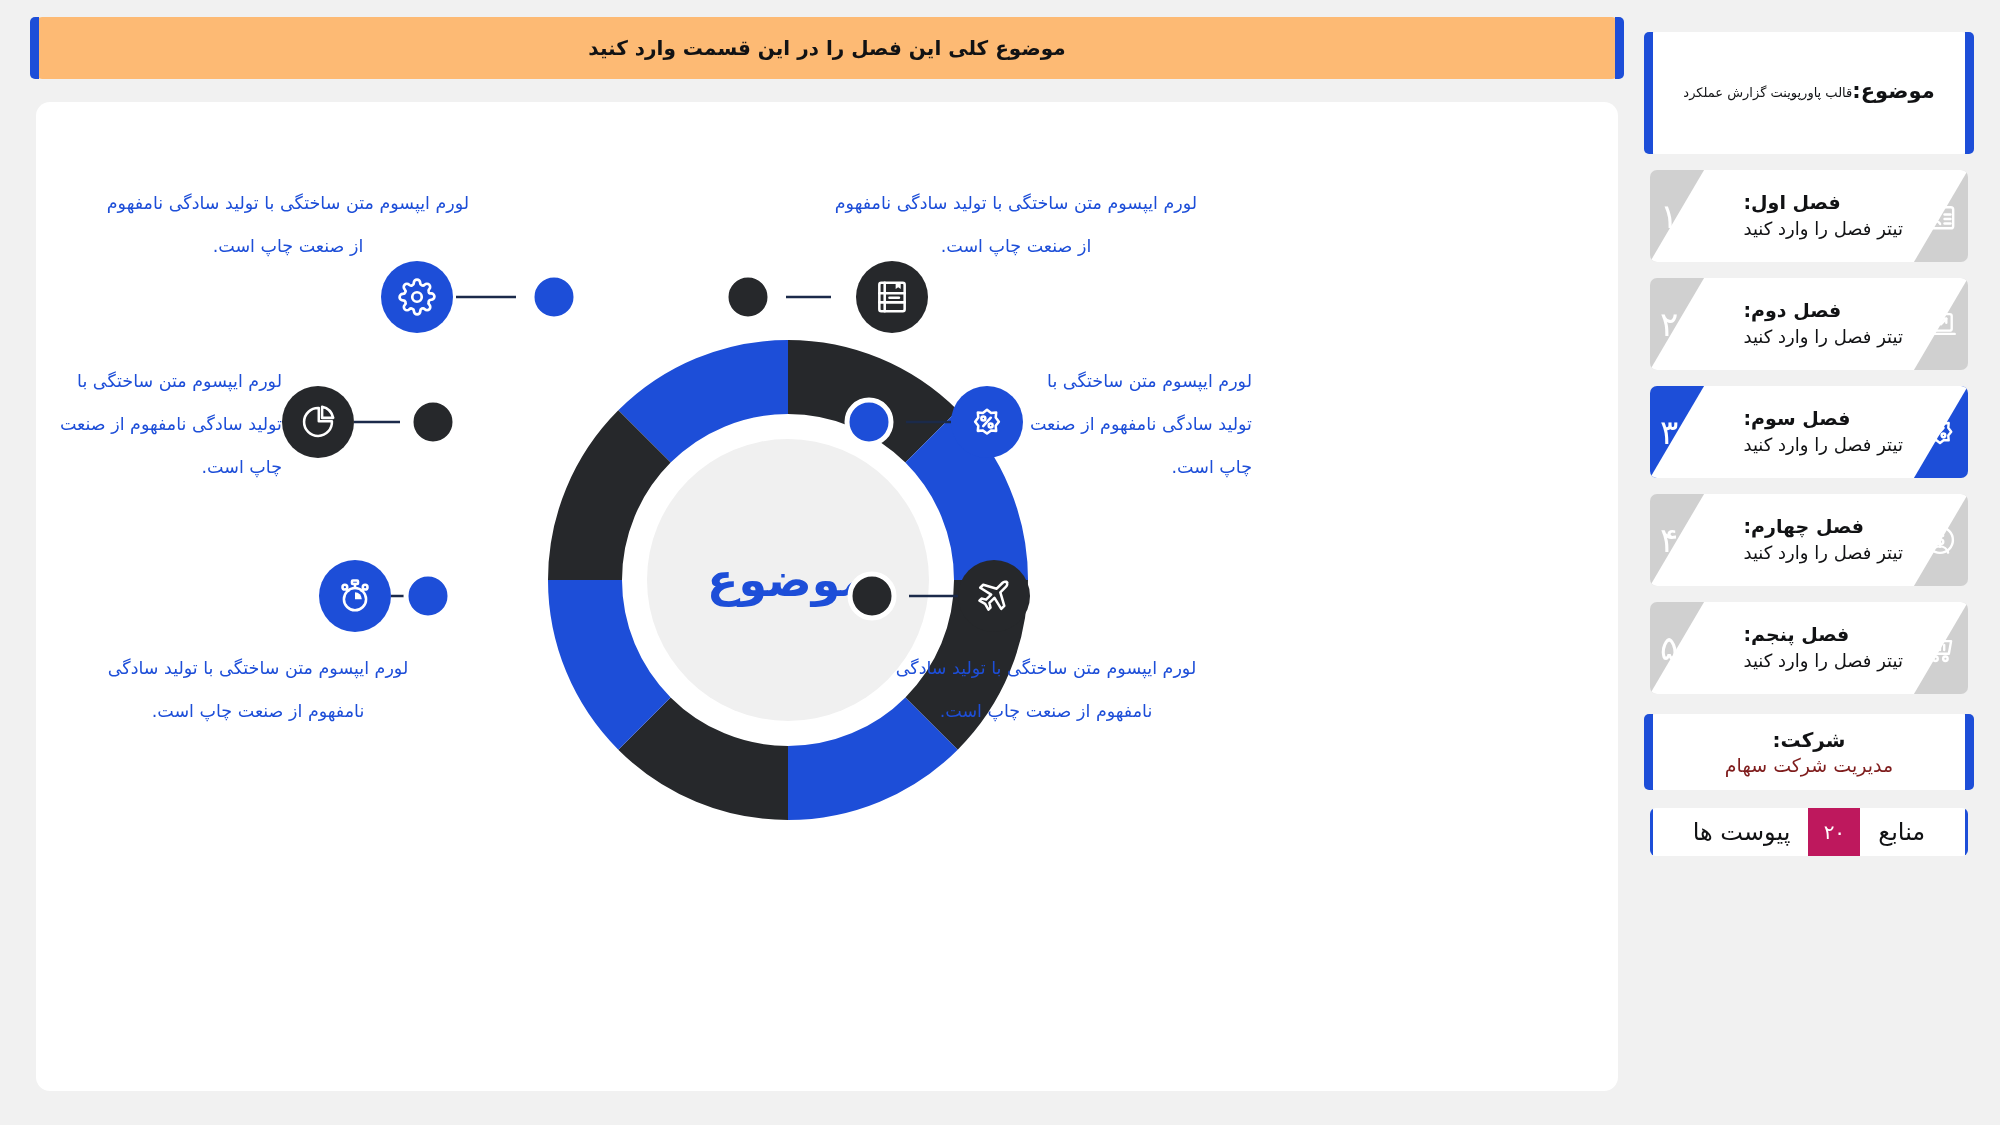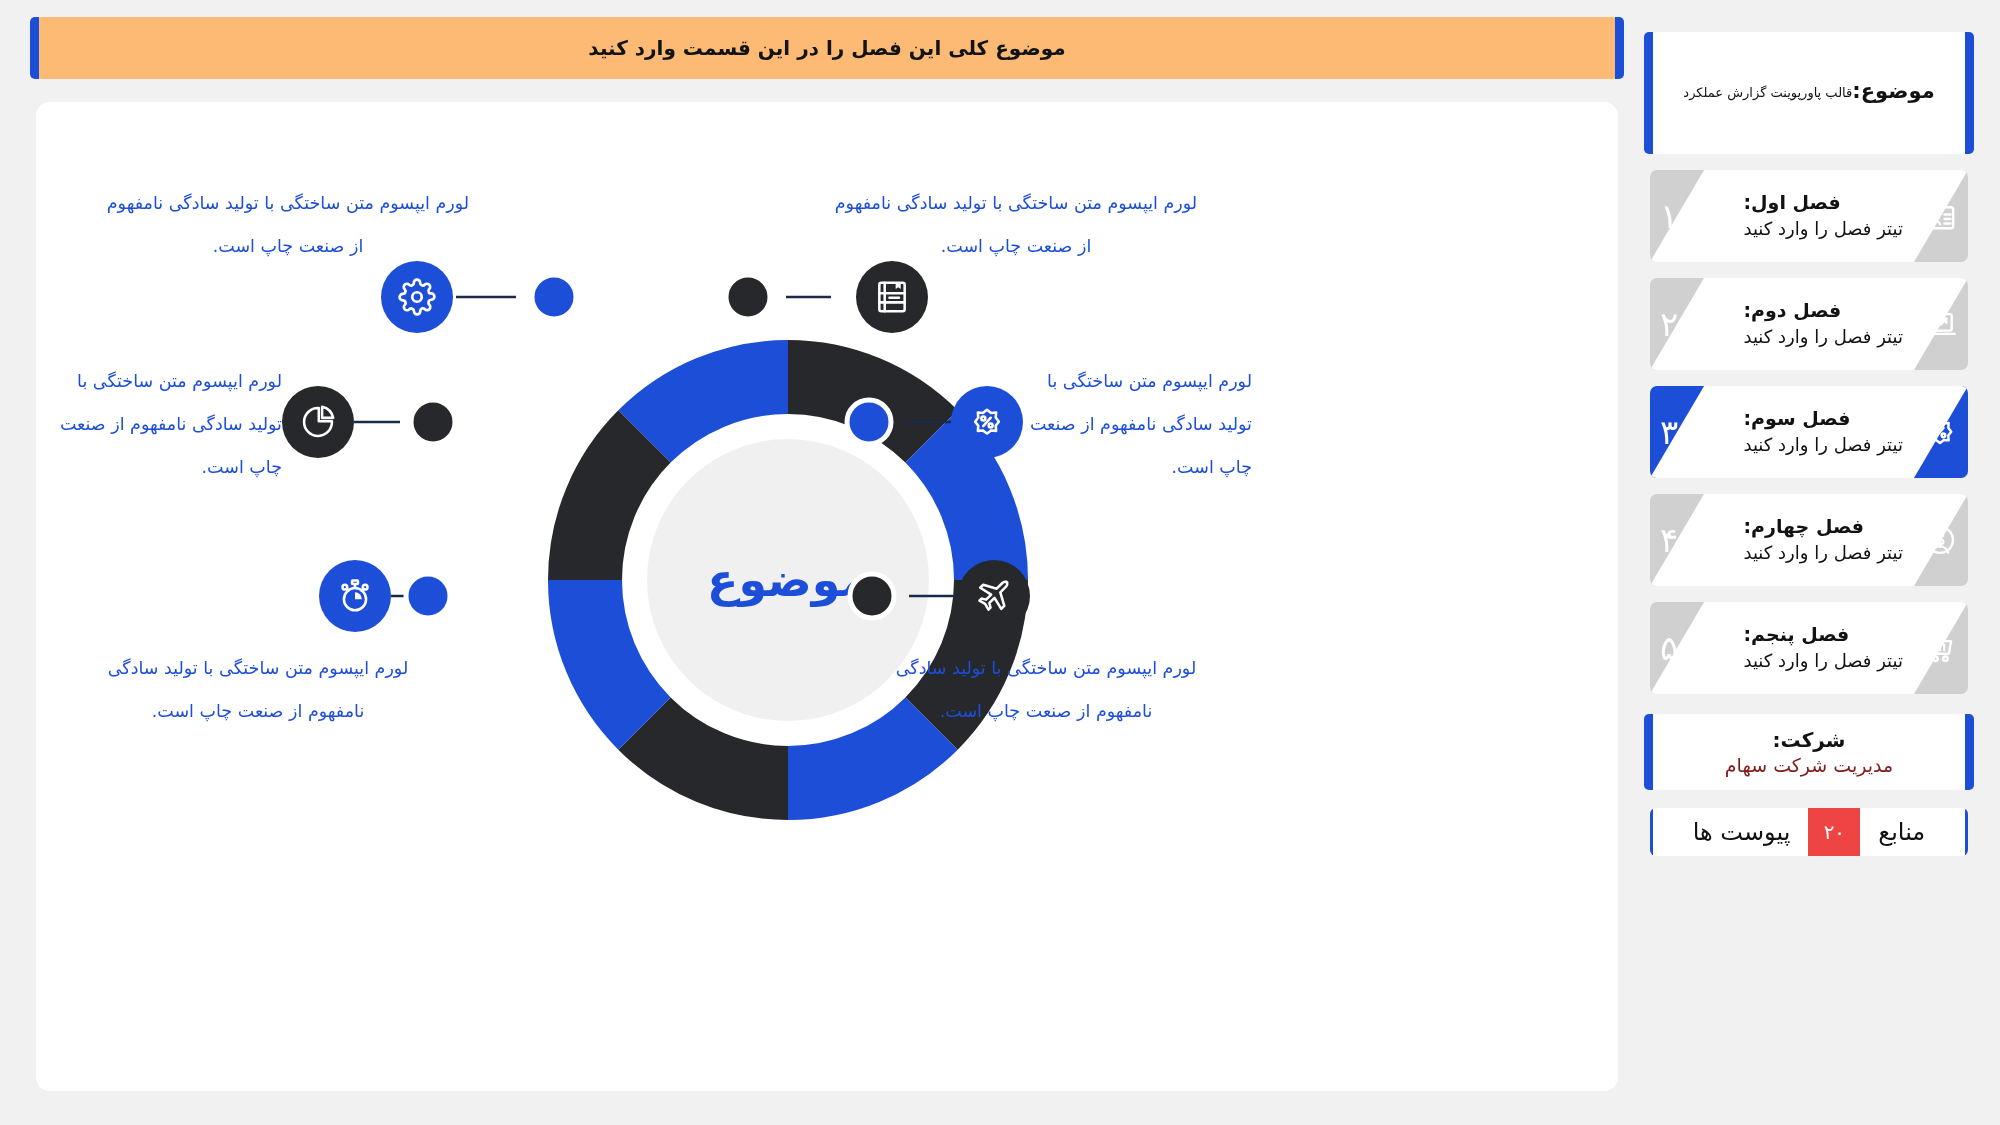--- a/index.html
+++ b/index.html
@@ -176,21 +176,21 @@
     height: 48px;
     display: flex; align-items: stretch; justify-content: center;
     overflow: hidden;
   }
   #footer-panel .seg {
     display: flex; align-items: center; justify-content: center;
     font-size: 24px; color: #111214;
     padding: 0 18px;
   }
   #footer-panel .seg.pagebox {
-    background: #ef4444; color: #ffffff;
+    background: #be185d; color: #ffffff;
     min-width: 52px; padding: 0 12px;
     font-size: 20px;
   }
 </style>
 </head>
 <body>
 
 <div id="slide">
 
   <div id="header">

